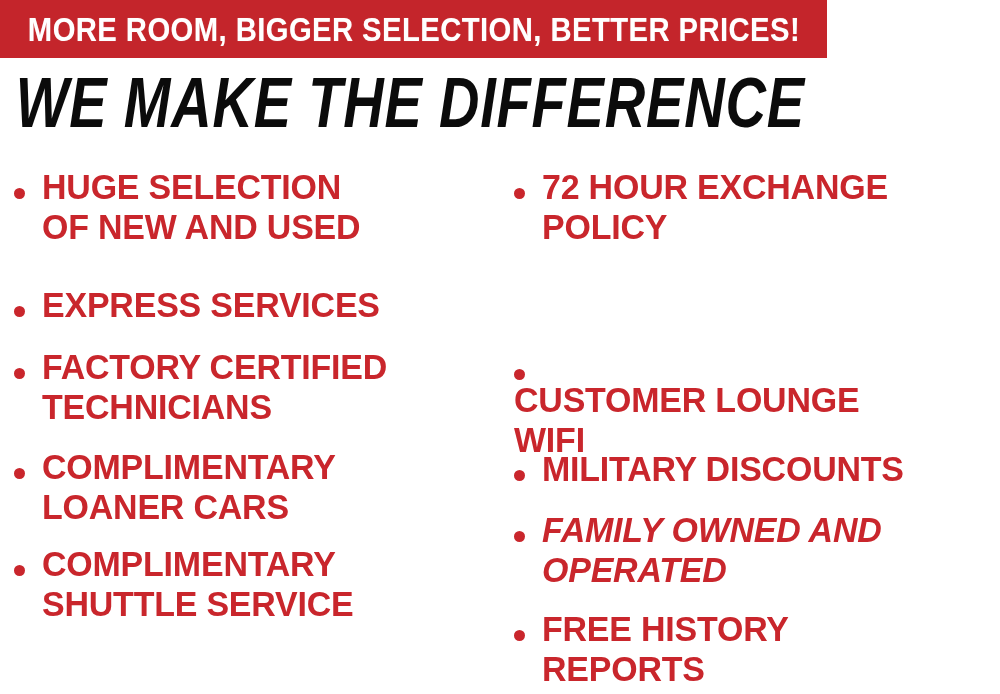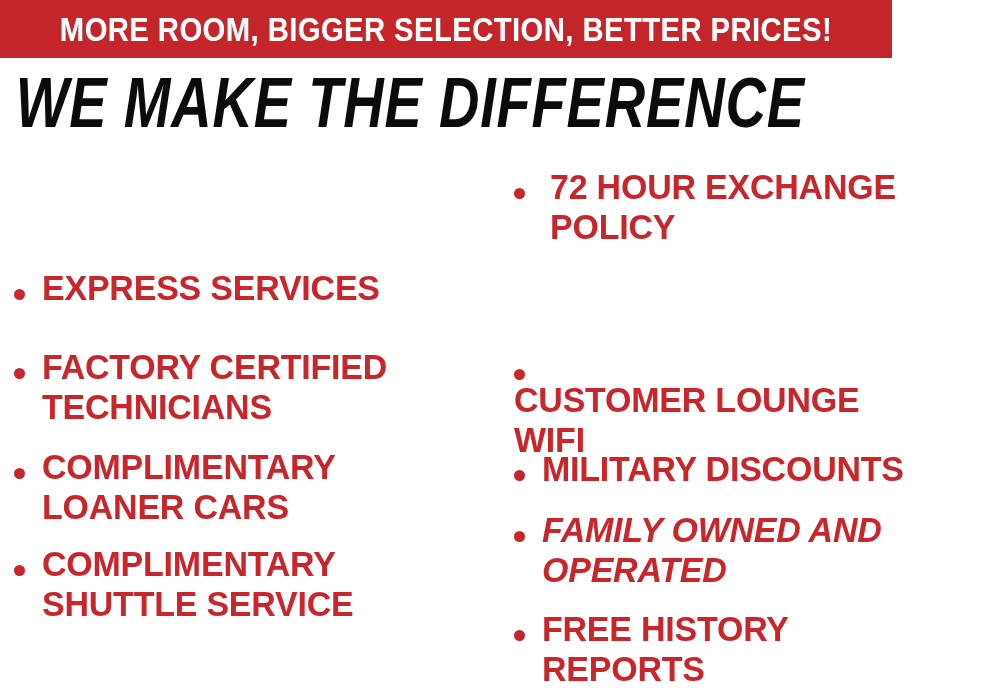--- a/index.html
+++ b/index.html
@@ -16,21 +16,21 @@
     height: 694px;
     background: #ffffff;
     overflow: hidden;
   }
 
   
   .banner {
     position: absolute;
     left: 0;
     top: 0;
-    width: 892px;
+    width: 827px;
     height: 58px;
     background: #c4252b;
     display: flex;
     align-items: center;
     justify-content: center;
   }
   .banner-text {
     color: #ffffff;
     font-family: "Liberation Sans Narrow", "Liberation Sans", sans-serif;
     font-weight: bold;
@@ -120,20 +120,25 @@
   <div class="banner">
     <div class="banner-text">MORE ROOM, BIGGER SELECTION, BETTER PRICES!</div>
   </div>
 
   <div class="headline-wrap">
     <div class="headline">WE MAKE THE DIFFERENCE</div>
   </div>
 
   <div class="columns">
     <div class="col col-left" id="col-left">
+        <div class="bullet" style="position: absolute; left: 0px; top: 12px; width: 100%;">
+          <span class="bullet-dot"></span>
+          <span class="bullet-text">HUGE SELECTION
+OF NEW AND USED</span>
+        </div>
         <div class="bullet" style="position: absolute; left: 0px; top: 113px; width: 100%;">
           <span class="bullet-dot"></span>
           <span class="bullet-text">EXPRESS SERVICES</span>
         </div>
         <div class="bullet" style="position: absolute; left: 0px; top: 175px; width: 100%;">
           <span class="bullet-dot"></span>
           <span class="bullet-text">FACTORY CERTIFIED
 TECHNICIANS</span>
         </div>
         <div class="bullet" style="position: absolute; left: 0px; top: 275px; width: 100%;">
@@ -141,21 +146,21 @@
           <span class="bullet-text">COMPLIMENTARY
 LOANER CARS</span>
         </div>
         <div class="bullet" style="position: absolute; left: 0px; top: 372px; width: 100%;">
           <span class="bullet-dot"></span>
           <span class="bullet-text">COMPLIMENTARY
 SHUTTLE SERVICE</span>
         </div>
       </div>
     <div class="col col-right" id="col-right">
-        <div class="bullet" style="position: absolute; left: 0px; top: 12px; width: 100%; gap: 8px;">
+        <div class="bullet" style="position: absolute; left: 0px; top: 12px; width: 100%;">
           <span class="bullet-dot"></span>
           <span class="bullet-text">72 HOUR EXCHANGE
 POLICY</span>
         </div>
         <div class="bullet" style="position: absolute; left: 0px; top: 176px; width: 100%; flex-direction: column;">
           <span class="bullet-dot"></span>
           <span class="bullet-text">CUSTOMER LOUNGE
 WIFI</span>
         </div>
         <div class="bullet" style="position: absolute; left: 0px; top: 277px; width: 100%;">

